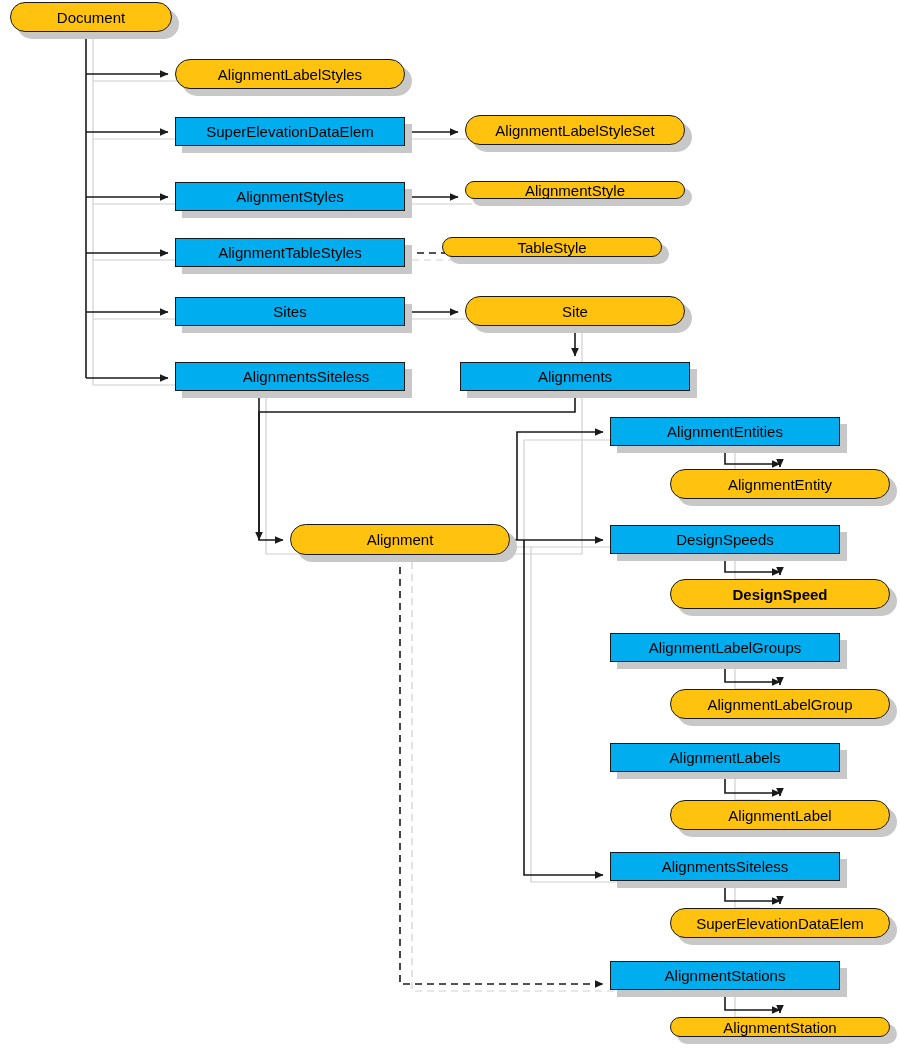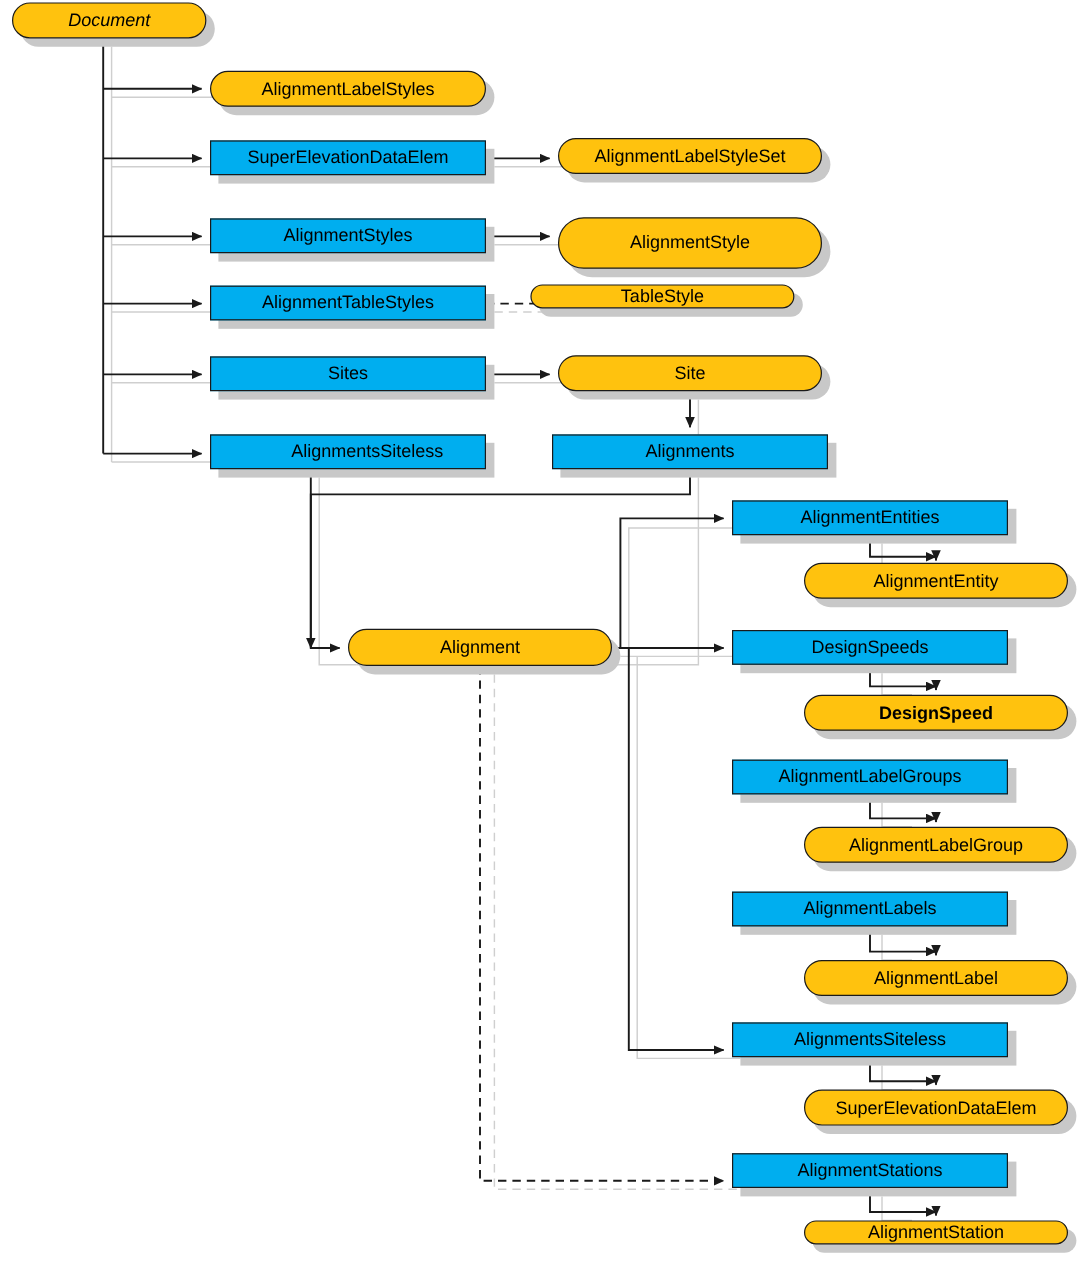--- a/index.html
+++ b/index.html
@@ -94,21 +94,21 @@
       <path d="M780,460 L780,467" marker-end="url(#ah)"></path>
       <path d="M780,568 L780,575" marker-end="url(#ah)"></path>
       <path d="M780,678 L780,685" marker-end="url(#ah)"></path>
       <path d="M780,789 L780,796" marker-end="url(#ah)"></path>
       <path d="M780,897 L780,904" marker-end="url(#ah)"></path>
       <path d="M780,1006 L780,1013" marker-end="url(#ah)"></path>
     </g>
   </svg>
 
   <div id="nodes">
-      <div class="node round" style="left: 10px; top: 2px; width: 162px; height: 30px; font-style: italic;">
+      <div class="node round" style="left: 10px; top: 2px; width: 162px; height: 30px;">
         <div class="shadow" style="background: rgb(200, 200, 200);"></div>
         <div class="shp" style="background: rgb(255, 194, 14); border-color: rgb(26, 26, 26);"></div>
         <span class="lbl">Document</span>
       </div>
       <div class="node round" style="left: 175px; top: 59px; width: 230px; height: 30px;">
         <div class="shadow" style="background: rgb(200, 200, 200);"></div>
         <div class="shp" style="background: rgb(255, 194, 14); border-color: rgb(26, 26, 26);"></div>
         <span class="lbl">AlignmentLabelStyles</span>
       </div>
       <div class="node rect" style="left: 175px; top: 117px; width: 230px; height: 29px;">
@@ -119,21 +119,21 @@
       <div class="node round" style="left: 465px; top: 115px; width: 220px; height: 30px;">
         <div class="shadow" style="background: rgb(200, 200, 200);"></div>
         <div class="shp" style="background: rgb(255, 194, 14); border-color: rgb(26, 26, 26);"></div>
         <span class="lbl">AlignmentLabelStyleSet</span>
       </div>
       <div class="node rect" style="left: 175px; top: 182px; width: 230px; height: 29px;">
         <div class="shadow" style="background: rgb(200, 200, 200);"></div>
         <div class="shp" style="background: rgb(0, 174, 239); border-color: rgb(26, 26, 26);"></div>
         <span class="lbl">AlignmentStyles</span>
       </div>
-      <div class="node round" style="left: 465px; top: 181px; width: 220px; height: 43px;">
+      <div class="node round" style="left: 465px; top: 181px; width: 220px; height: 18px;">
         <div class="shadow" style="background: rgb(200, 200, 200);"></div>
         <div class="shp" style="background: rgb(255, 194, 14); border-color: rgb(26, 26, 26);"></div>
         <span class="lbl">AlignmentStyle</span>
       </div>
       <div class="node rect" style="left: 175px; top: 238px; width: 230px; height: 29px;">
         <div class="shadow" style="background: rgb(200, 200, 200);"></div>
         <div class="shp" style="background: rgb(0, 174, 239); border-color: rgb(26, 26, 26);"></div>
         <span class="lbl">AlignmentTableStyles</span>
       </div>
       <div class="node round" style="left: 442px; top: 237px; width: 220px; height: 20px;">

